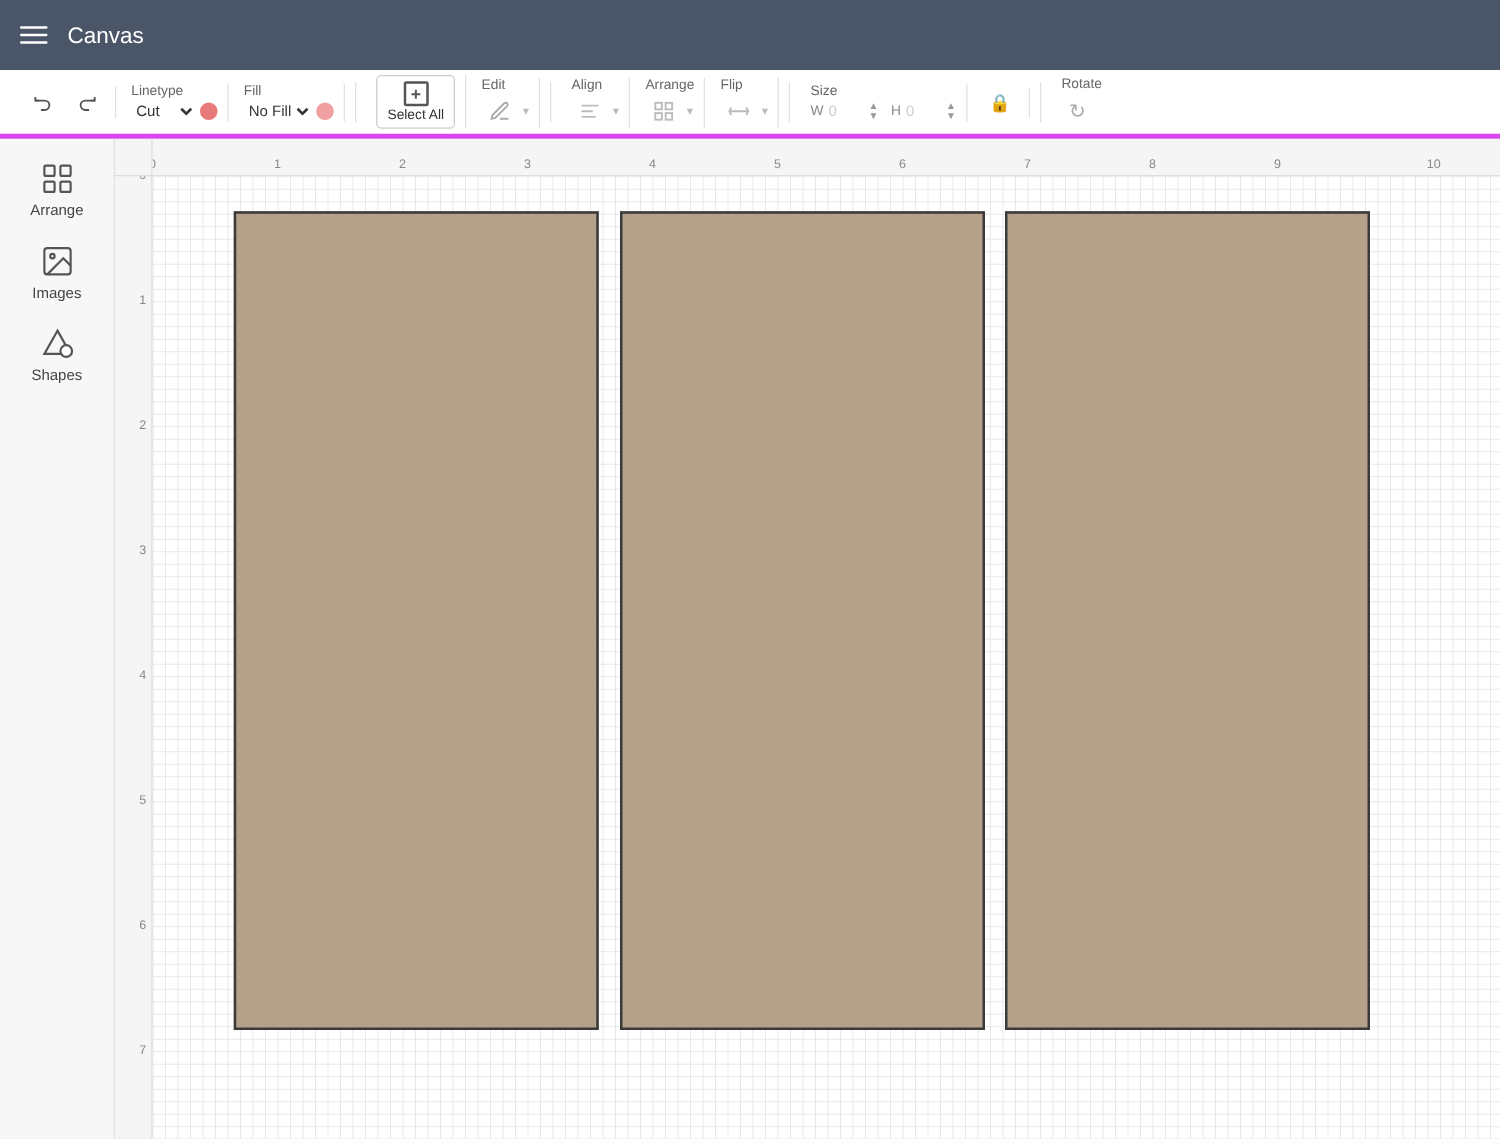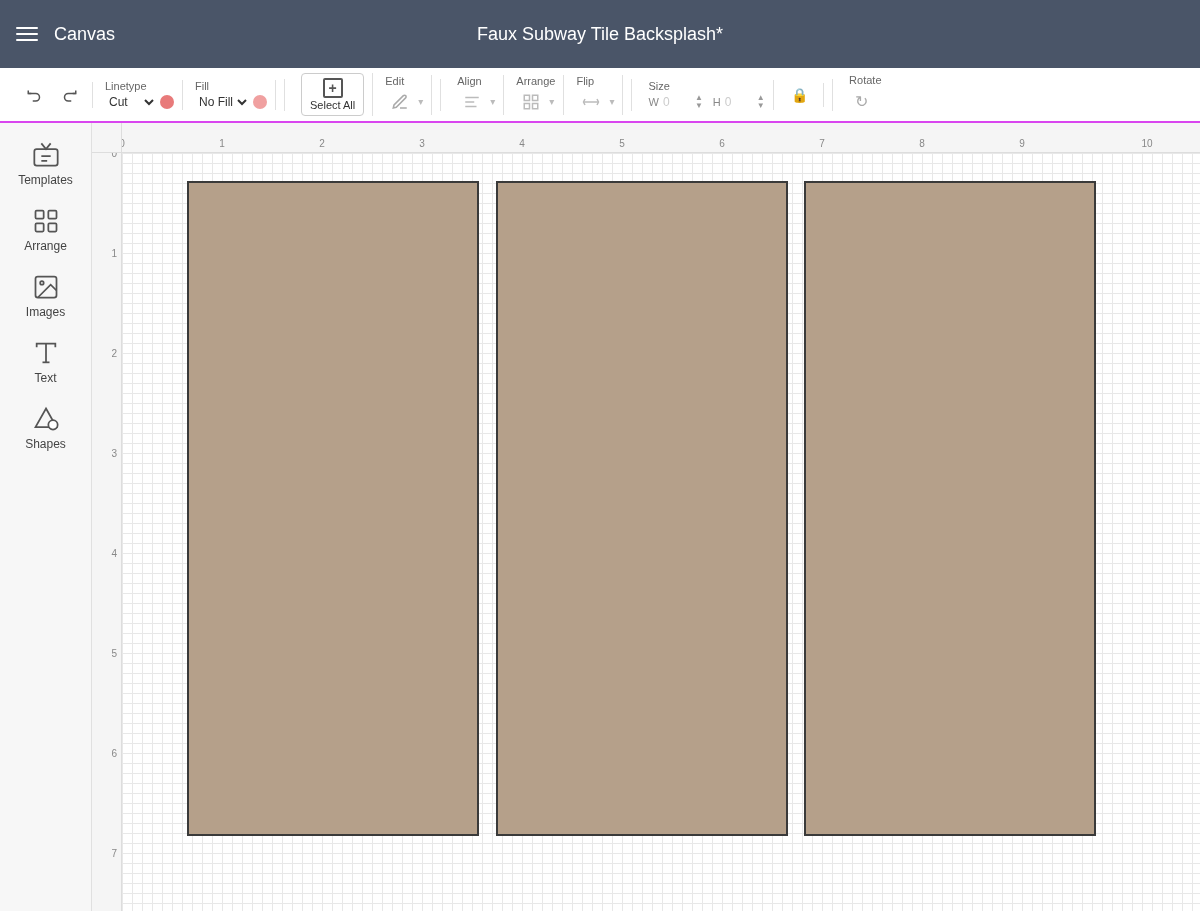--- a/index.html
+++ b/index.html
@@ -1,20 +1,20 @@
 <!DOCTYPE html>
 <html><head>
   <meta charset="utf-8">
   <style>
     * { box-sizing: border-box; margin: 0; padding: 0; }
     body { font-family: -apple-system, BlinkMacSystemFont, 'Segoe UI', sans-serif; background: #f0f0f0; width: 1200px; height: 911px; overflow: hidden; display: flex; flex-direction: column; }
 
     
     .header {
-      height: 68px;
+      height: 56px;
       background: #4a5568;
       display: flex;
       align-items: center;
       padding: 0 16px;
       flex-shrink: 0;
       position: relative;
     }
     .header-menu-icon {
       display: flex; flex-direction: column; gap: 4px; cursor: pointer; margin-right: 16px;
     }
@@ -26,21 +26,21 @@
     }
     .header-doc-title {
       position: absolute; left: 50%; transform: translateX(-50%);
       color: white; font-size: 18px; font-weight: 400;
     }
 
     
     .toolbar {
       height: 55px;
       background: #ffffff;
-      border-bottom: 2px solid #d946ef;
+      border-bottom: 4px solid #d946ef;
       display: flex;
       align-items: center;
       padding: 0 12px;
       gap: 4px;
       flex-shrink: 0;
     }
     .toolbar-section {
       display: flex; align-items: center; gap: 4px; padding: 0 8px;
       border-right: 1px solid #e0e0e0;
     }
@@ -165,21 +165,20 @@
 </head>
 <body>
 
 <div class="header">
   <div class="header-menu-icon">
     <span></span>
       <span></span>
       <span></span>
   </div>
   <span class="header-title">Canvas</span>
-  <span class="header-doc-title">Faux Subway Tile Backsplash*</span>
 </div>
 
 <div class="toolbar">
 
   <div class="toolbar-section">
     <button class="toolbar-btn" title="Undo">
       <svg viewBox="0 0 24 24" fill="none" stroke="currentColor" stroke-width="2">
           <path d="M3 10h10a5 5 0 0 1 0 10H9"></path>
           <polyline points="3 6 3 10 7 10"></polyline>
         </svg>
@@ -335,56 +334,40 @@
       </div>
     </div>
   </div>
 </div>
 
 <div class="main">
 
   <div class="sidebar">
 
 
-    <div class="sidebar-item">
-      <svg viewBox="0 0 24 24" fill="none" stroke="#555" stroke-width="1.5">
-        <path d="M20 7H4a2 2 0 0 0-2 2v10a2 2 0 0 0 2 2h16a2 2 0 0 0 2-2V9a2 2 0 0 0-2-2z"></path>
-        <path d="M16 2l-4 5-4-5"></path>
-        <path d="M8 13h8M8 17h5"></path>
-      </svg>
-      <span class="sidebar-item-label">Templates</span>
-    </div>
 
     <div class="sidebar-item">
       <svg viewBox="0 0 24 24" fill="none" stroke="#555" stroke-width="1.5">
         <rect x="3" y="3" width="7" height="7" rx="1"></rect>
         <rect x="14" y="3" width="7" height="7" rx="1"></rect>
         <rect x="3" y="14" width="7" height="7" rx="1"></rect>
         <rect x="14" y="14" width="7" height="7" rx="1"></rect>
       </svg>
       <span class="sidebar-item-label">Arrange</span>
     </div>
 
     <div class="sidebar-item">
       <svg viewBox="0 0 24 24" fill="none" stroke="#555" stroke-width="1.5">
         <rect x="3" y="3" width="18" height="18" rx="2"></rect>
         <circle cx="8.5" cy="8.5" r="1.5"></circle>
         <polyline points="21 15 16 10 5 21"></polyline>
       </svg>
       <span class="sidebar-item-label">Images</span>
     </div>
 
-    <div class="sidebar-item">
-      <svg viewBox="0 0 24 24" fill="none" stroke="#555" stroke-width="1.5">
-        <polyline points="4 7 4 4 20 4 20 7"></polyline>
-        <line x1="9" y1="20" x2="15" y2="20"></line>
-        <line x1="12" y1="4" x2="12" y2="20"></line>
-      </svg>
-      <span class="sidebar-item-label">Text</span>
-    </div>
 
     <div class="sidebar-item">
       <svg viewBox="0 0 24 24" fill="none" stroke="#555" stroke-width="1.5">
         <path d="M12 3l9 16H3L12 3z"></path>
         <circle cx="18" cy="17" r="4" fill="white" stroke="#555" stroke-width="1.5"></circle>
       </svg>
       <span class="sidebar-item-label">Shapes</span>
     </div>
 
   </div>

